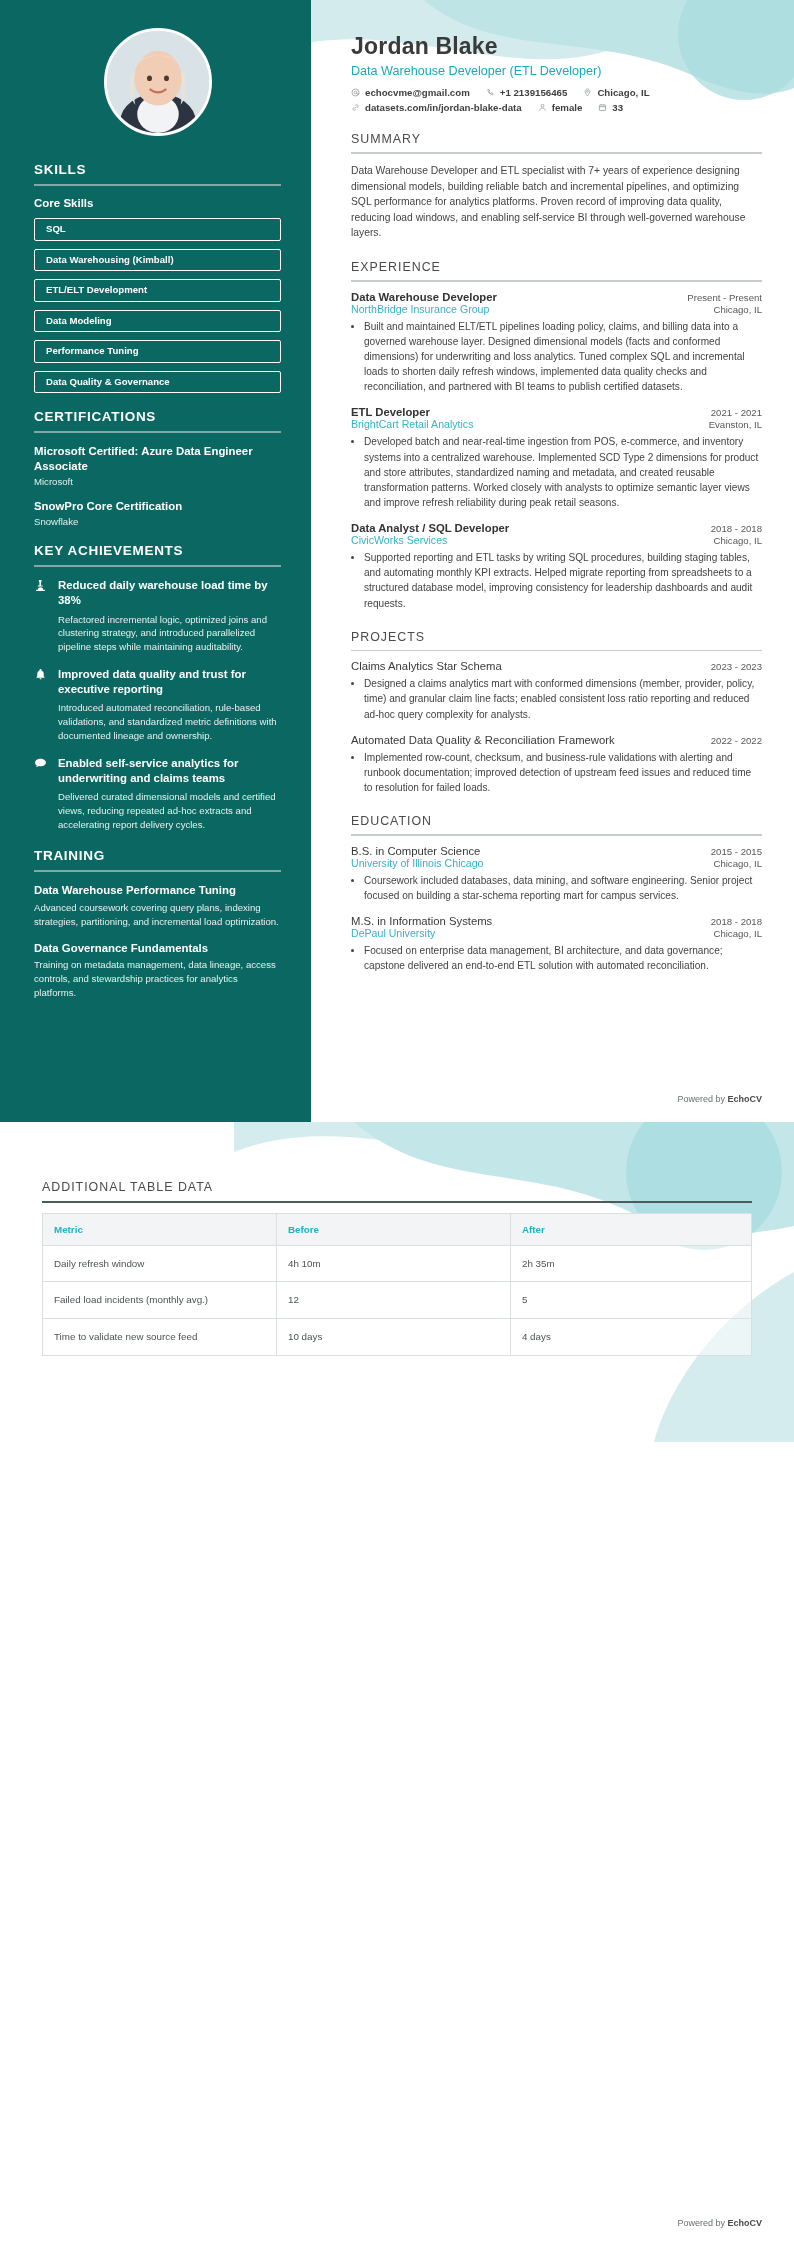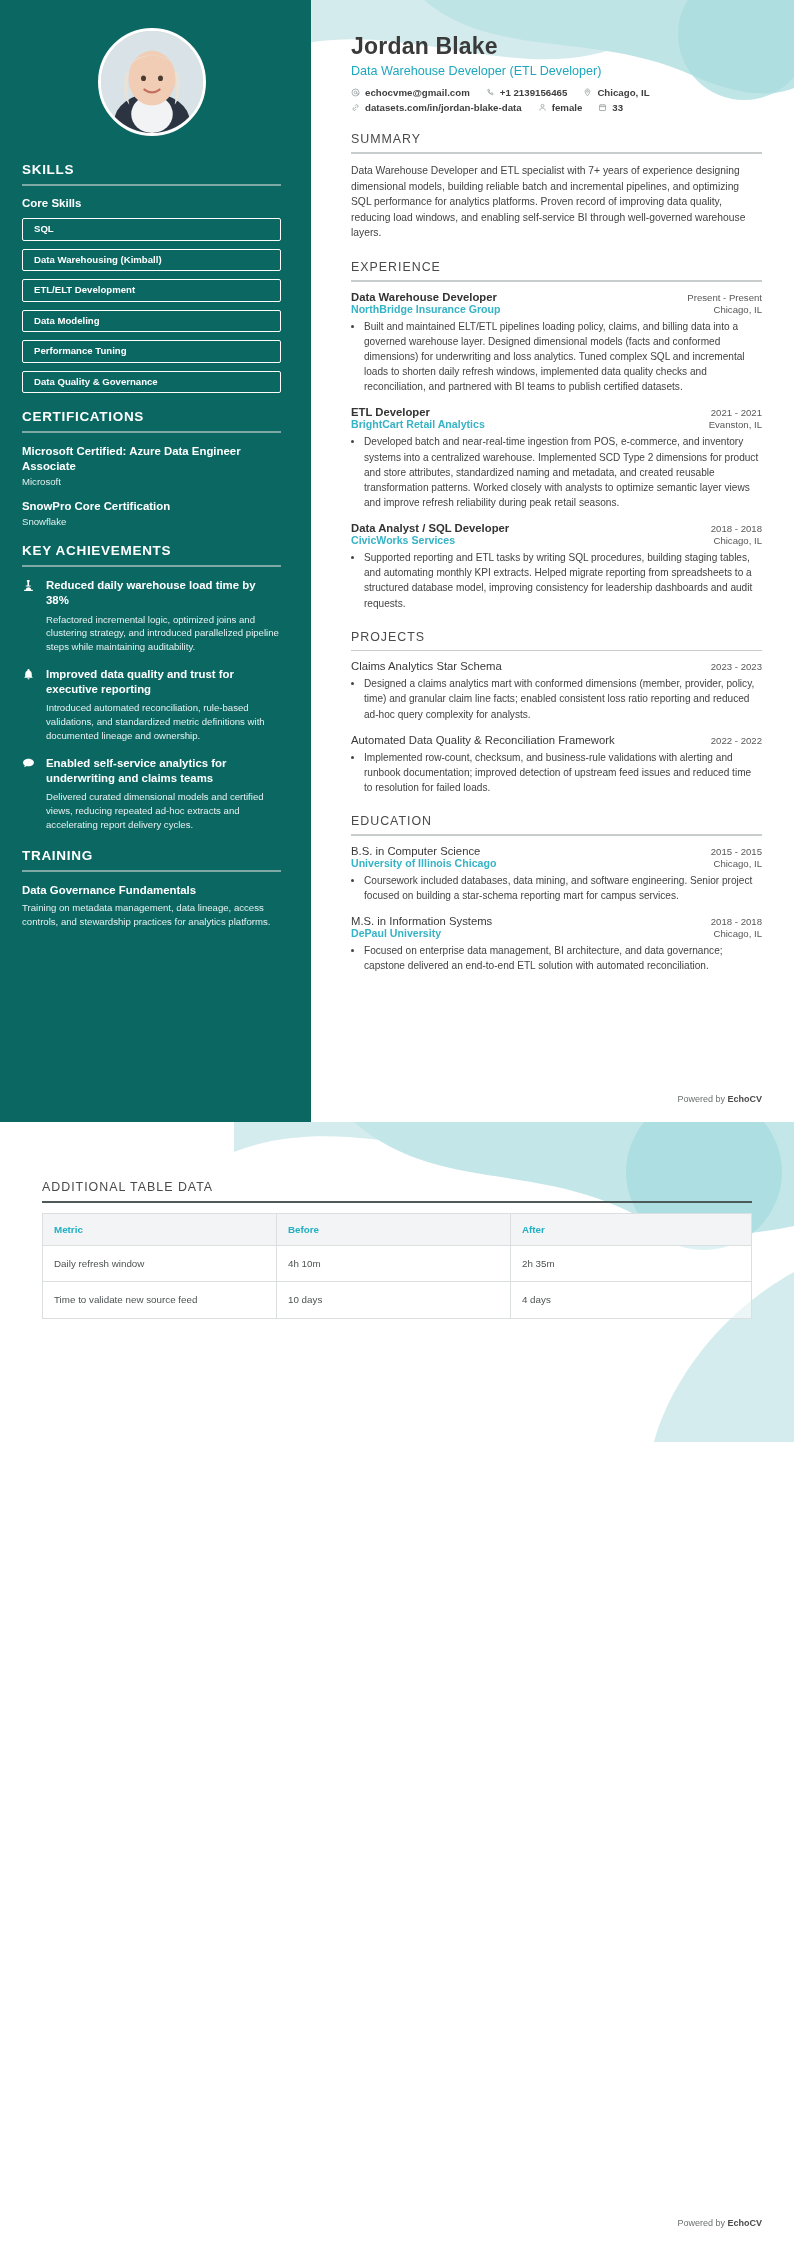--- a/index.html
+++ b/index.html
@@ -41,21 +41,21 @@
     z-index: 0;
   }
 
   .sidebar {
     position: absolute;
     left: 0; top: 0;
     width: 311px;
     height: 100%;
     background: #0a6762;
     color: #ffffff;
-    padding: 28px 30px 30px 22px;
+    padding: 28px 30px 30px 34px;
     z-index: 2;
   }
   .avatar-wrap {
     display: flex;
     justify-content: center;
     margin-bottom: 26px;
   }
   .avatar {
     width: 108px; height: 108px;
     border-radius: 50%;
@@ -224,21 +224,20 @@
     color: #3a3a3a;
   }
   .item-dates {
     font-size: 9.6px;
     color: #585858;
     white-space: nowrap;
   }
   .item-org {
     font-size: 10.6px;
     color: #36b3c6;
-    font-weight: bold;
   }
   .item-loc {
     font-size: 9.6px;
     color: #585858;
     white-space: nowrap;
   }
   ul.bullets {
     margin: 4px 0 0 0;
     padding-left: 13px;
   }
@@ -398,20 +397,24 @@
           <div>
             <div class="ach-title">Enabled self-service analytics for underwriting and claims teams</div>
             <div class="ach-desc">Delivered curated dimensional models and certified views, reducing repeated ad-hoc extracts and accelerating report delivery cycles.</div>
           </div>
         </div>
       </div>
 
       <div>
         <div class="side-h">TRAINING</div>
         <div class="side-rule"></div>
+        <div class="train">
+          <div class="train-name">Data Warehouse Performance Tuning</div>
+          <div class="train-desc">Advanced coursework covering query plans, indexing strategies, partitioning, and incremental load optimization.</div>
+        </div>
         <div class="train">
           <div class="train-name">Data Governance Fundamentals</div>
           <div class="train-desc">Training on metadata management, data lineage, access controls, and stewardship practices for analytics platforms.</div>
         </div>
       </div>
     </aside>
 
     <main class="main">
 
       <div>
@@ -606,20 +609,25 @@
             <th>After</th>
           </tr>
         </thead>
         <tbody>
           <tr>
             <td>Daily refresh window</td>
             <td>4h 10m</td>
             <td>2h 35m</td>
           </tr>
           <tr>
+            <td>Failed load incidents (monthly avg.)</td>
+            <td>12</td>
+            <td>5</td>
+          </tr>
+          <tr>
             <td>Time to validate new source feed</td>
             <td>10 days</td>
             <td>4 days</td>
           </tr>
         </tbody>
       </table>
     </div>
 
     <div class="footer">
       <span>Powered by </span><b>EchoCV</b>

